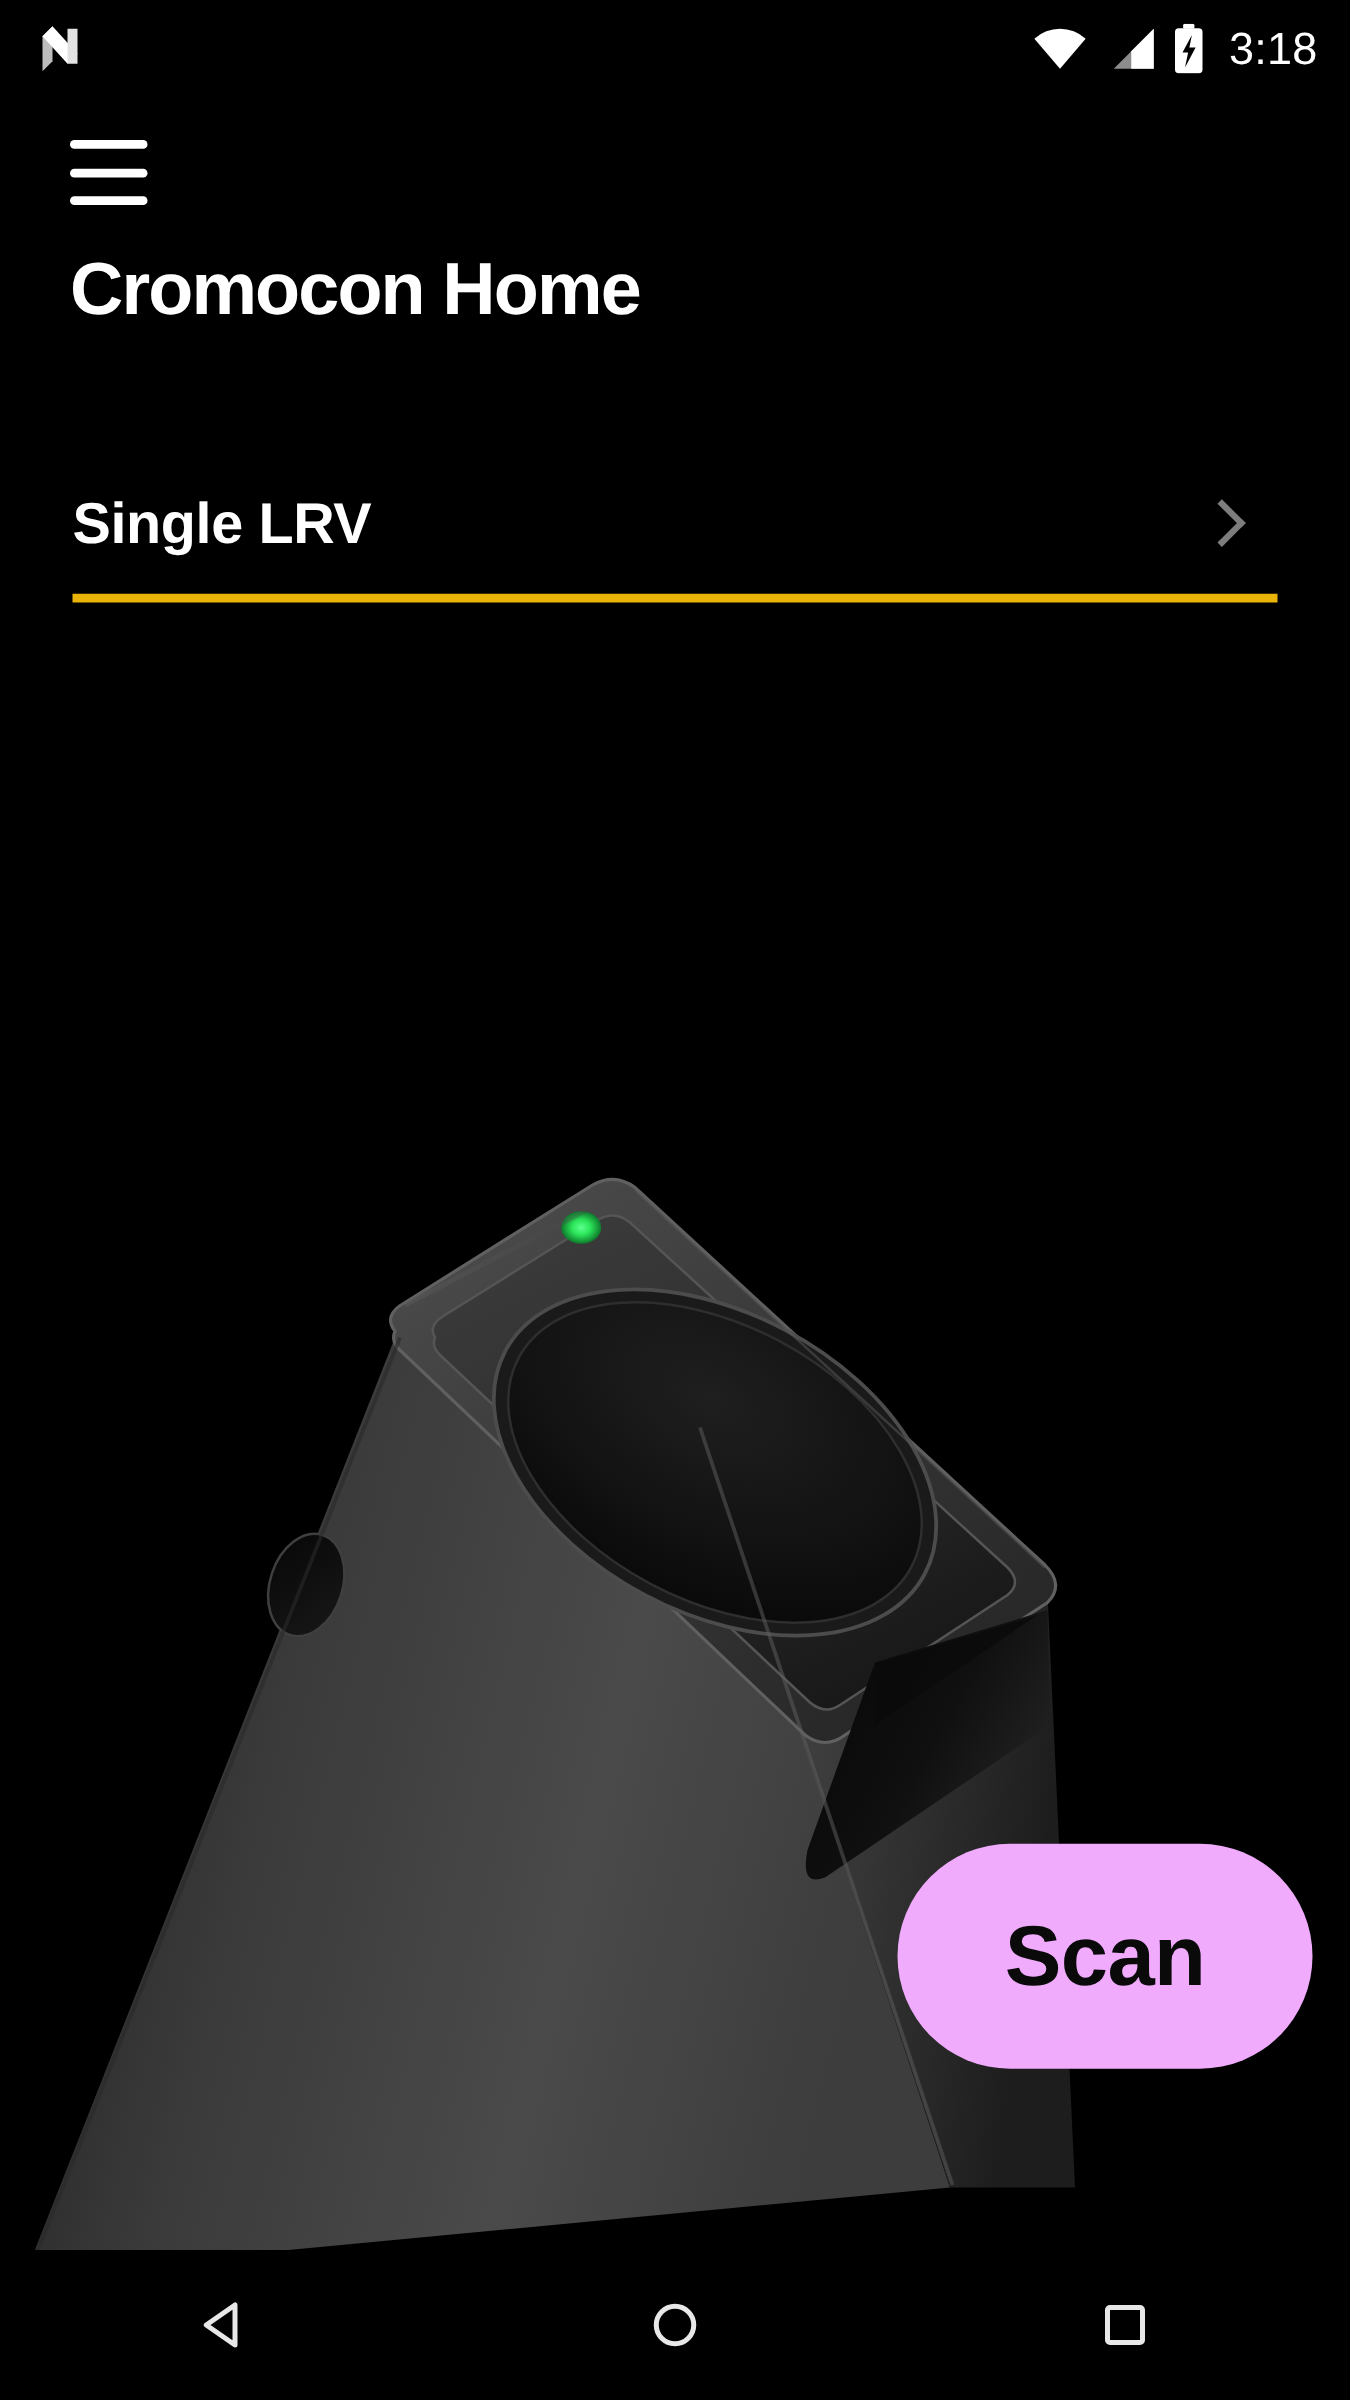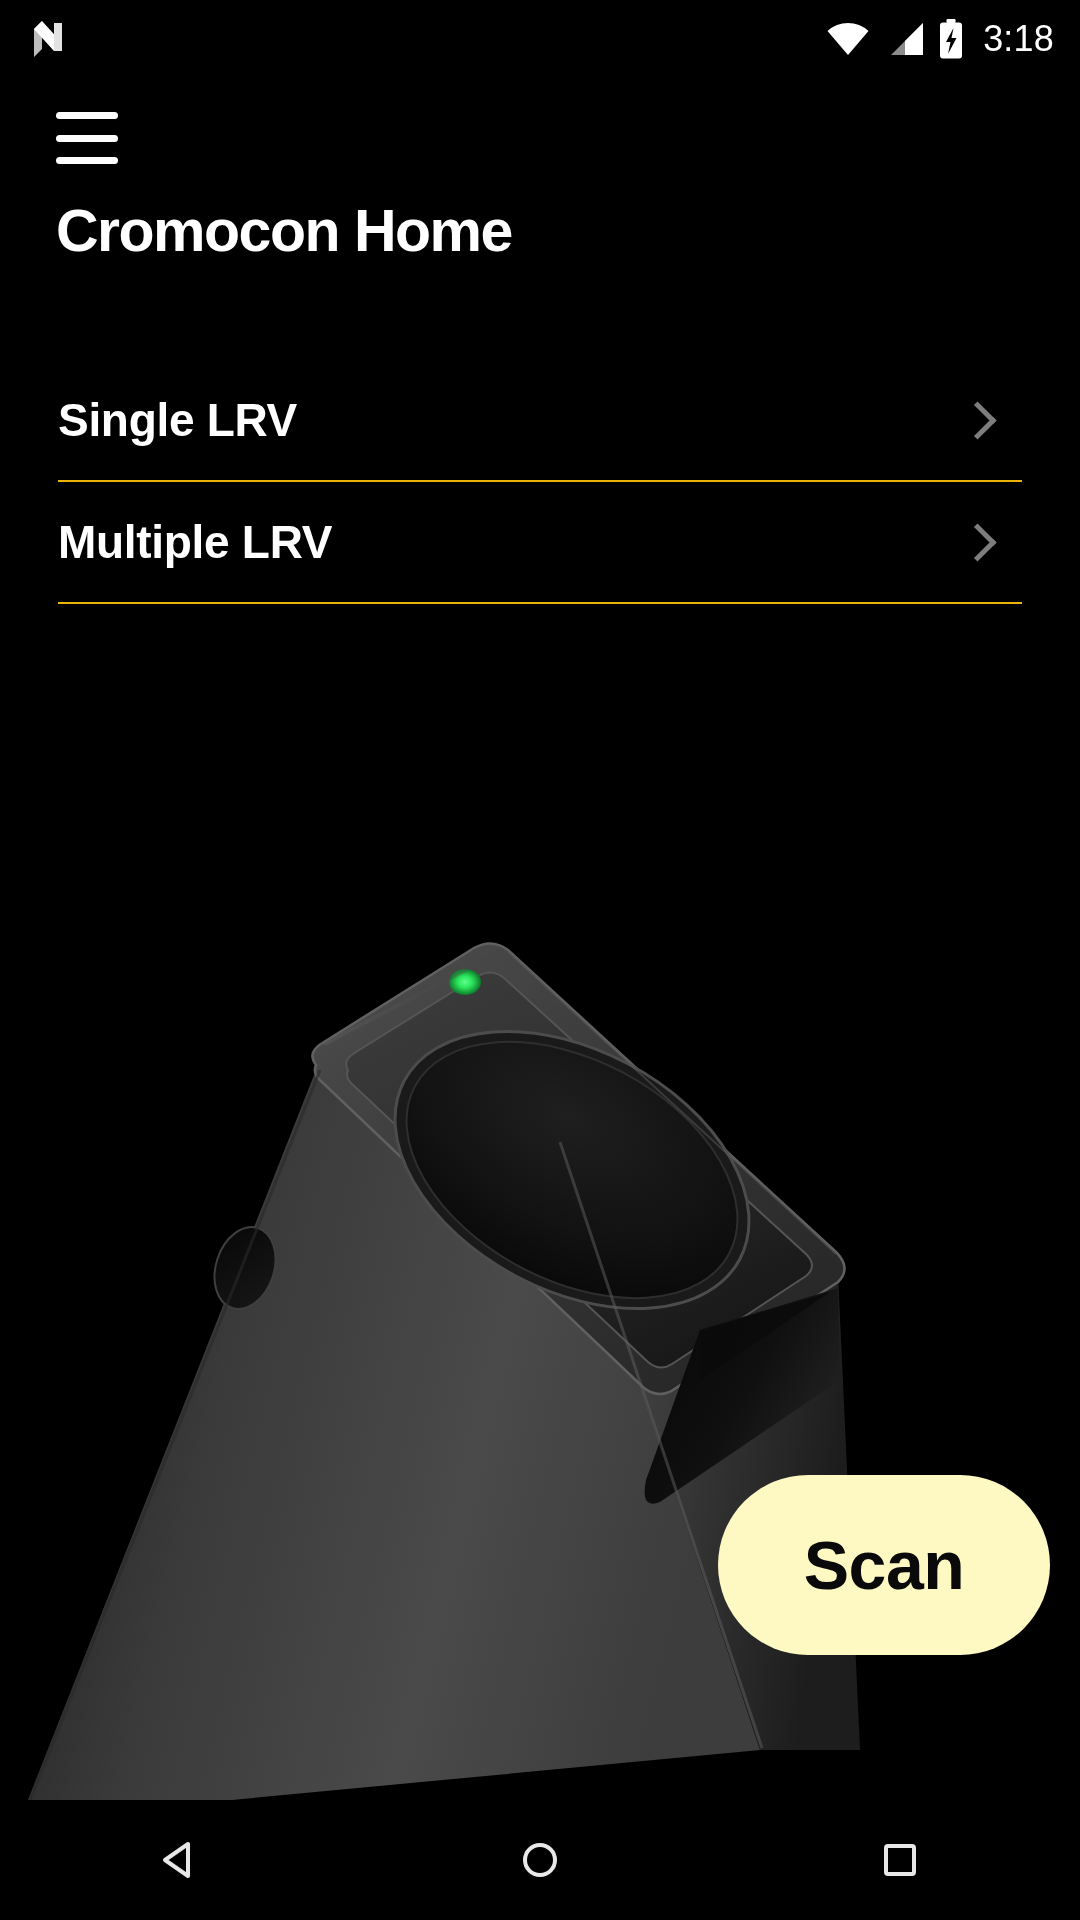--- a/index.html
+++ b/index.html
@@ -70,21 +70,21 @@
   
   #nav-list {
     position:absolute; left:58px; top:360px;
     width:964px;
     z-index:35;
   }
   .list-row {
     position:relative;
     height:122px;
     display:flex; align-items:center;
-    border-bottom:2px solid #eab308;
+    border-bottom:7px solid #eab308;
     cursor:pointer;
   }
   .list-row-label {
     color:#ffffff;
     font-size:46px;
     font-weight:700;
     letter-spacing:-0.3px;
   }
   .chevron {
     margin-left:auto;
@@ -110,21 +110,21 @@
     z-index:10;
     overflow:hidden;
   }
   #device-svg { display:block; }
 
   
   #scan-button {
     position:absolute;
     left:718px; top:1475px;
     width:332px; height:180px;
-    background:#fef9c3;
+    background:#f0abfc;
     border-radius:94px;
     display:flex; align-items:center; justify-content:center;
     z-index:50;
     cursor:pointer;
   }
   #scan-label {
     color:#0a0a0a;
     font-size:68px;
     font-weight:700;
     letter-spacing:-0.5px;
@@ -183,24 +183,20 @@
 
   <div id="page-title">Cromocon Home</div>
 
   <div id="nav-list">
 
     <div class="list-row">
       <span class="list-row-label">Single LRV</span>
       <span class="chevron"></span>
     </div>
 
-    <div class="list-row">
-      <span class="list-row-label">Multiple LRV</span>
-      <span class="chevron"></span>
-    </div>
 
   </div>
 
   <div id="device-photo">
     <svg id="device-svg" width="1080" height="1000" viewBox="0 0 1080 1000">
       <defs>
         <linearGradient id="bodyLeft" x1="0" y1="0" x2="1" y2="0.25">
           <stop offset="0%" stop-color="#1b1b1b"></stop>
           <stop offset="35%" stop-color="#3a3a3a"></stop>
           <stop offset="70%" stop-color="#4a4a4a"></stop>

